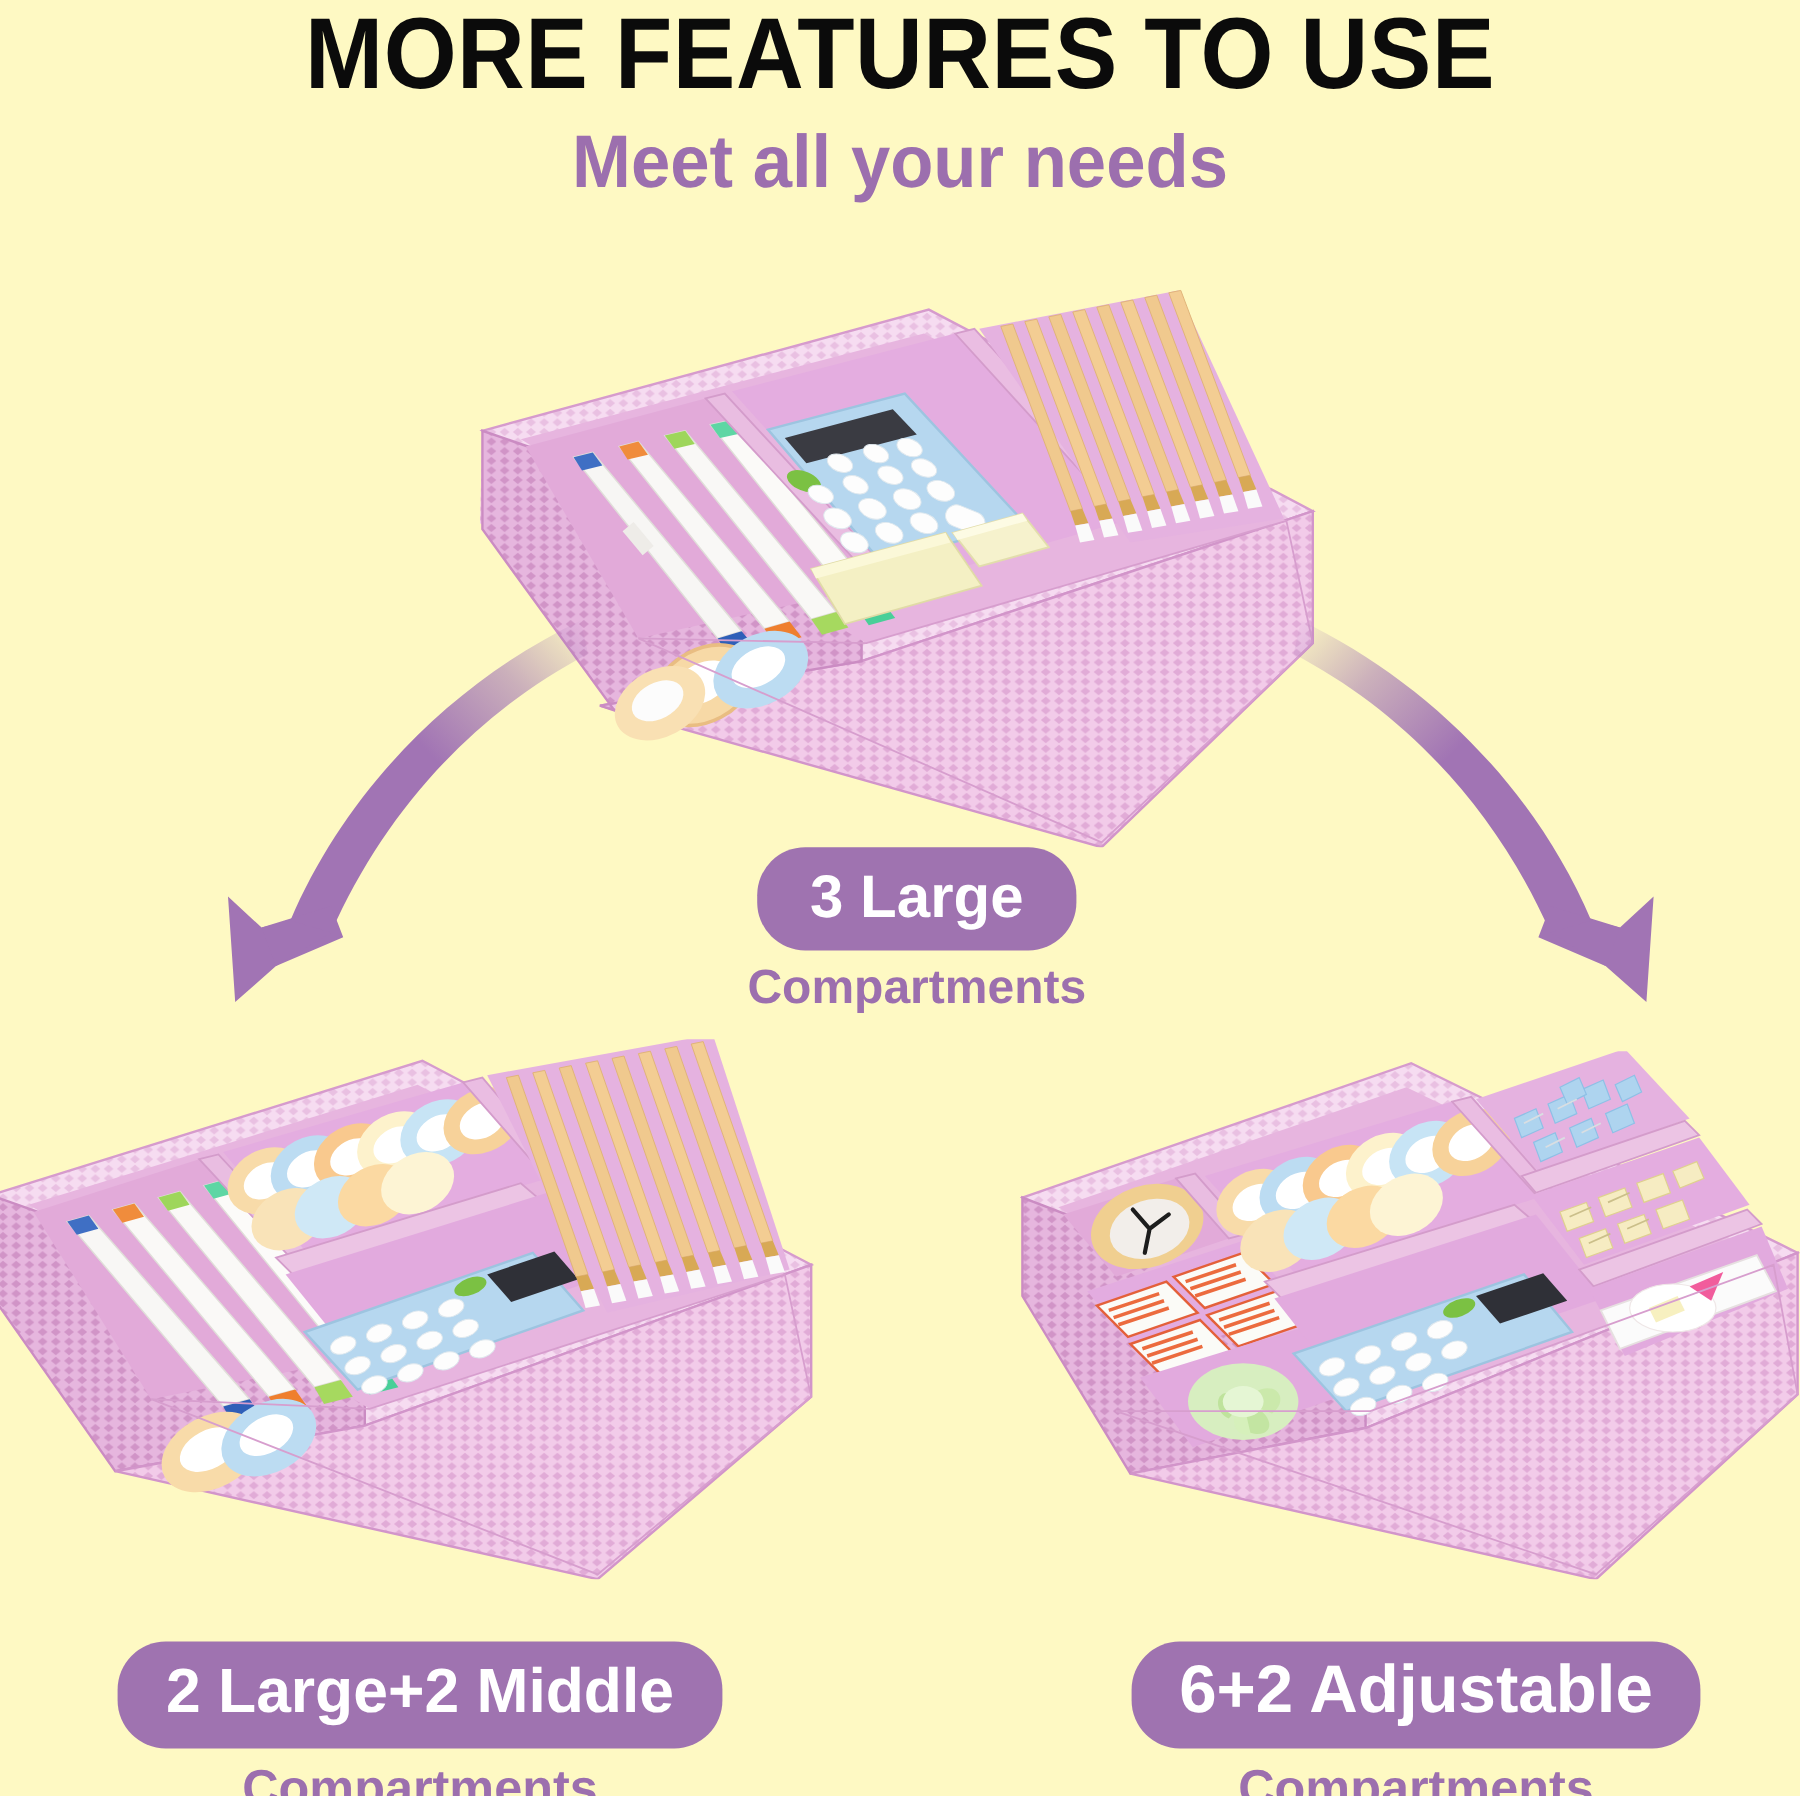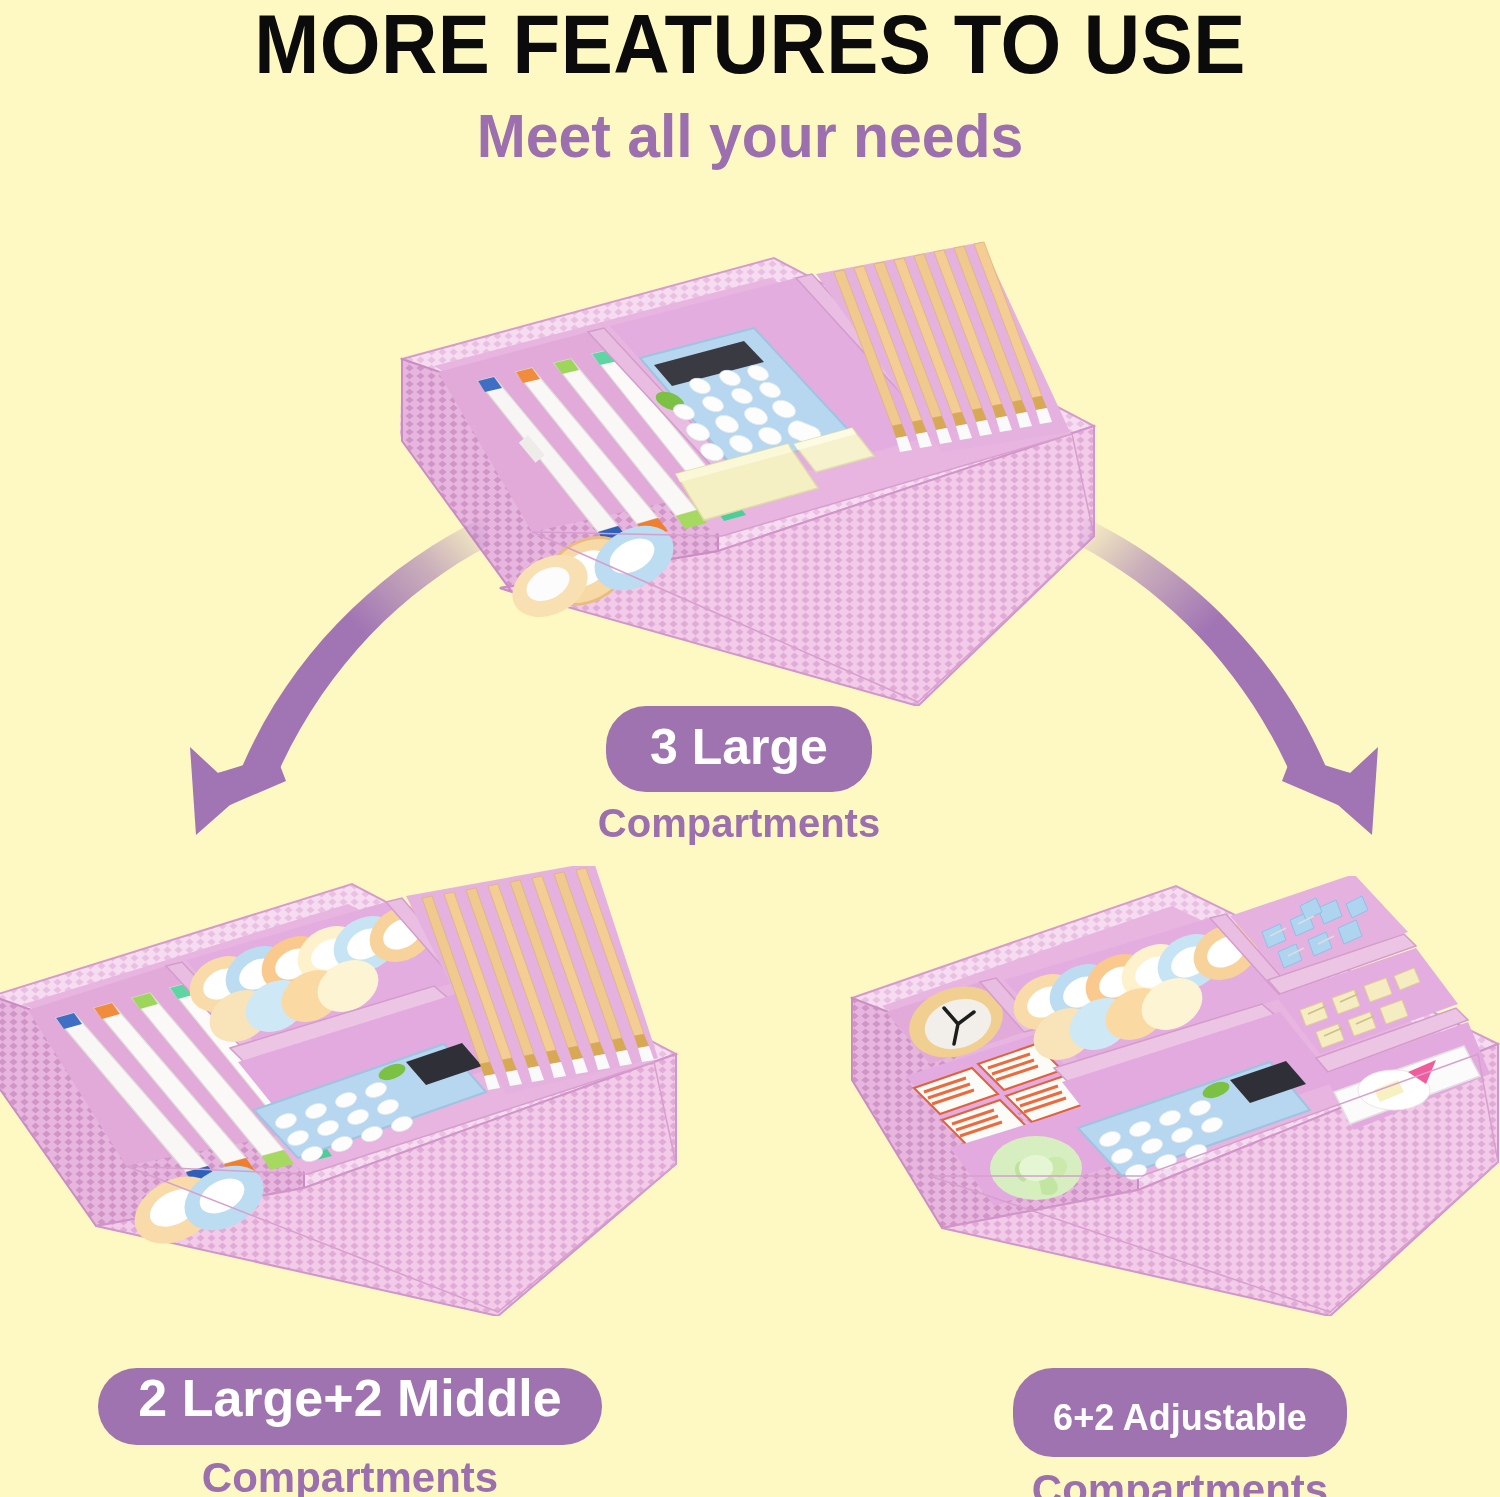--- a/index.html
+++ b/index.html
@@ -45,30 +45,30 @@
     line-height: 1;
     white-space: nowrap;
   }
   .pill-sub {
     display: block;
     color: #9c6fae;
     font-weight: 700;
     white-space: nowrap;
     margin-top: 9px;
   }
-  #badge-top { top: 706px; left: 409px; width: 660px; }
+  #badge-top { top: 706px; left: 434px; width: 660px; }
   #badge-top .pill { font-size: 50px; padding: 16px 44px 20px; }
   #badge-top .pill-sub { font-size: 40px; }
 
   #badge-left { top: 1368px; left: 0px; width: 700px; }
-  #badge-left .pill { font-size: 52px; padding: 4px 40px 21px; }
+  #badge-left .pill { font-size: 52px; padding: 16px 40px 21px; }
   #badge-left .pill-sub { font-size: 42px; }
 
   #badge-right { top: 1368px; left: 840px; width: 680px; }
-  #badge-right .pill { font-size: 36px; padding: 32px 40px 21px; }
+  #badge-right .pill { font-size: 56px; padding: 12px 40px 21px; }
   #badge-right .pill-sub { font-size: 42px; }
 
   
   .arrow { position: absolute; }
   #arrow-left  { top: 505px; left: 168px; width: 330px; height: 340px; }
   #arrow-right { top: 505px; left: 1070px; width: 330px; height: 340px; }
 
   
   .tray { position: absolute; }
   .tray svg { display: block; }

